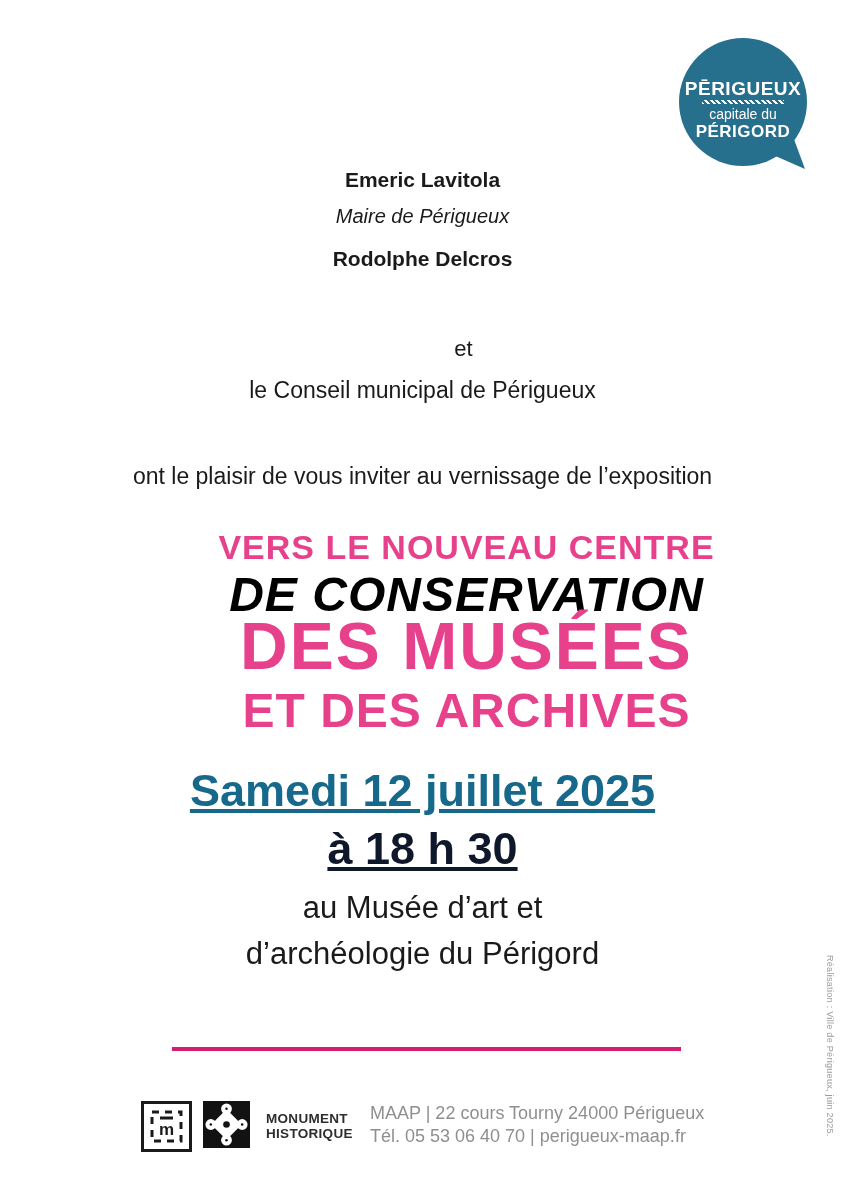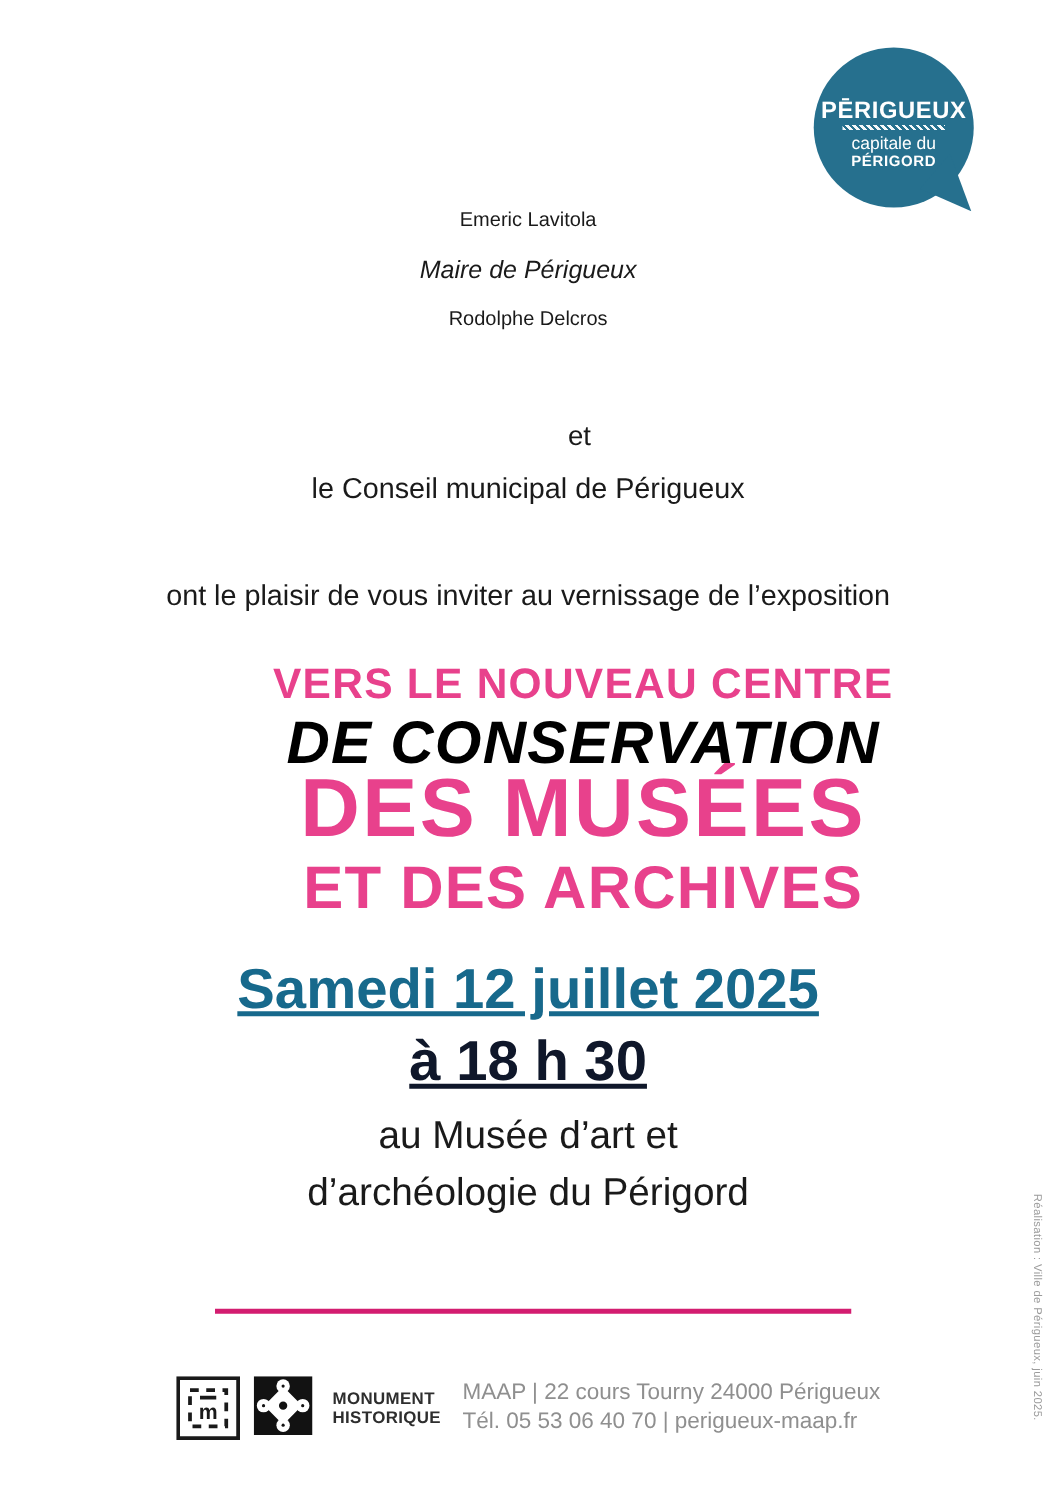--- a/index.html
+++ b/index.html
@@ -8,31 +8,31 @@
     width:845px;height:1200px;
     margin:0 auto;
     background:#ffffff;
     font-family:"Liberation Sans", sans-serif;
     color:#1a1a1a;
     overflow:hidden;
   }
   .abs{position:absolute;left:0;width:845px;text-align:center;}
 
   
-  #logo{position:absolute;top:37px;left:650px;width:132px;height:132px;color:#26708e;}
+  #logo{position:absolute;top:37px;left:678px;width:132px;height:132px;color:#26708e;}
   #logo svg{position:absolute;top:0;left:0;}
   .logo-text{position:absolute;width:130px;text-align:center;color:#ffffff;line-height:1;}
   .logo-name1{top:42px;font-size:19px;font-weight:bold;letter-spacing:.5px;}
   .logo-divider{position:absolute;top:63px;left:24px;width:82px;height:4px;
      background:repeating-linear-gradient(45deg,rgba(255,255,255,.95) 0 2px,rgba(255,255,255,0) 2px 4px);}
   .logo-tagline{top:70px;font-size:14px;font-weight:400;}
-  .logo-name2{top:86px;font-size:12px;font-weight:bold;letter-spacing:.5px;}
+  .logo-name2{top:86px;font-size:17px;font-weight:bold;letter-spacing:.5px;}
 
   
-  .host-name{font-size:16px;font-weight:normal;}
+  .host-name{font-size:21px;font-weight:bold;}
   .host-title{font-size:20px;font-style:italic;}
   #host1-name{top:168px;} #host1-title{top:205px;}
   #host2-name{top:247px;} #host2-title{top:275px;}
 
   .light{font-weight:400;}
   #conjunction{top:336px;font-size:22px;padding-left:41px;}
   #council{top:377px;font-size:23px;}
   #invitation{top:463px;font-size:23px;}
 
   

